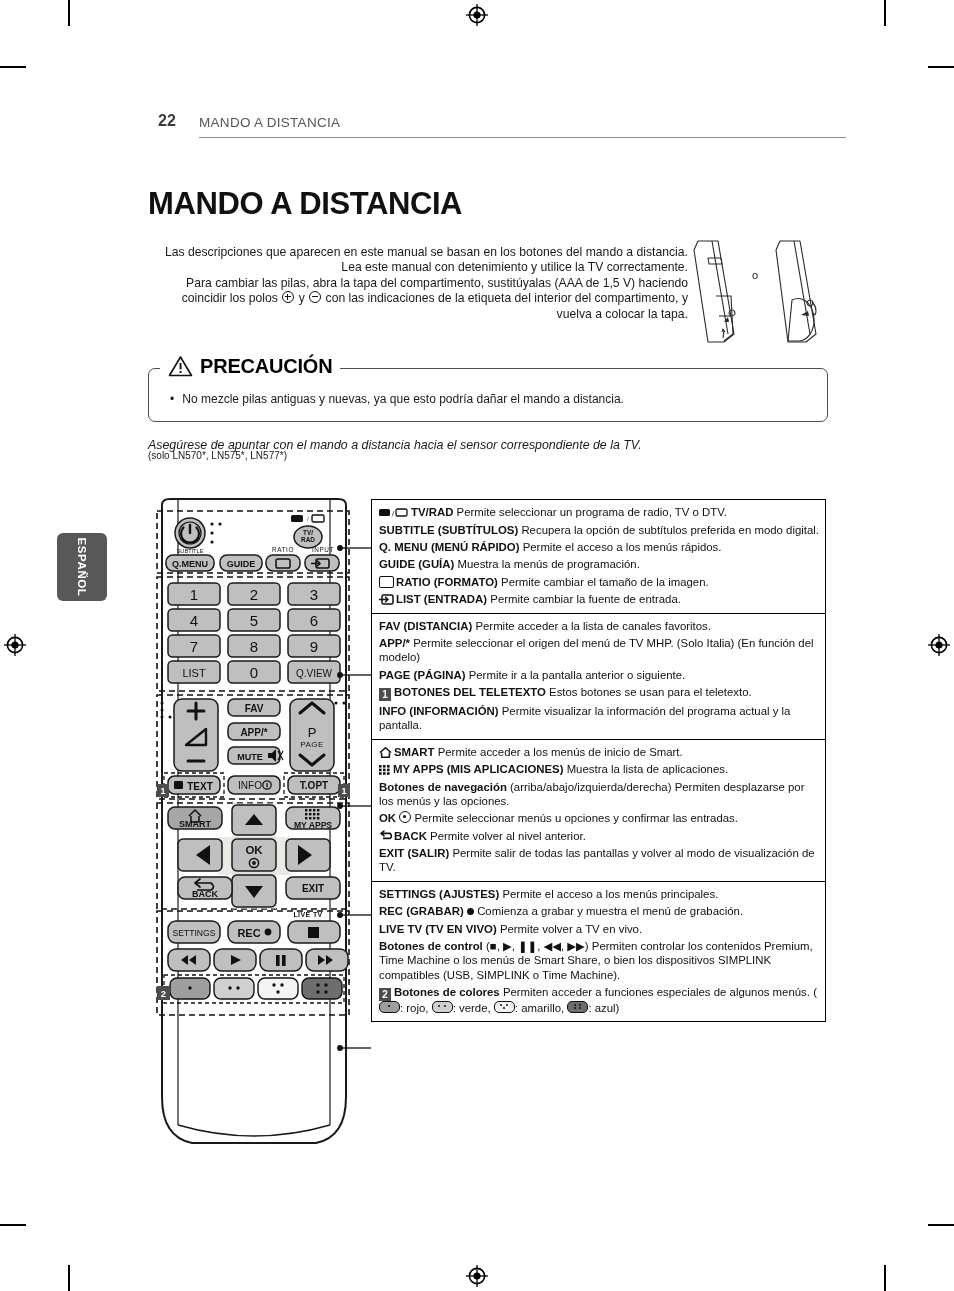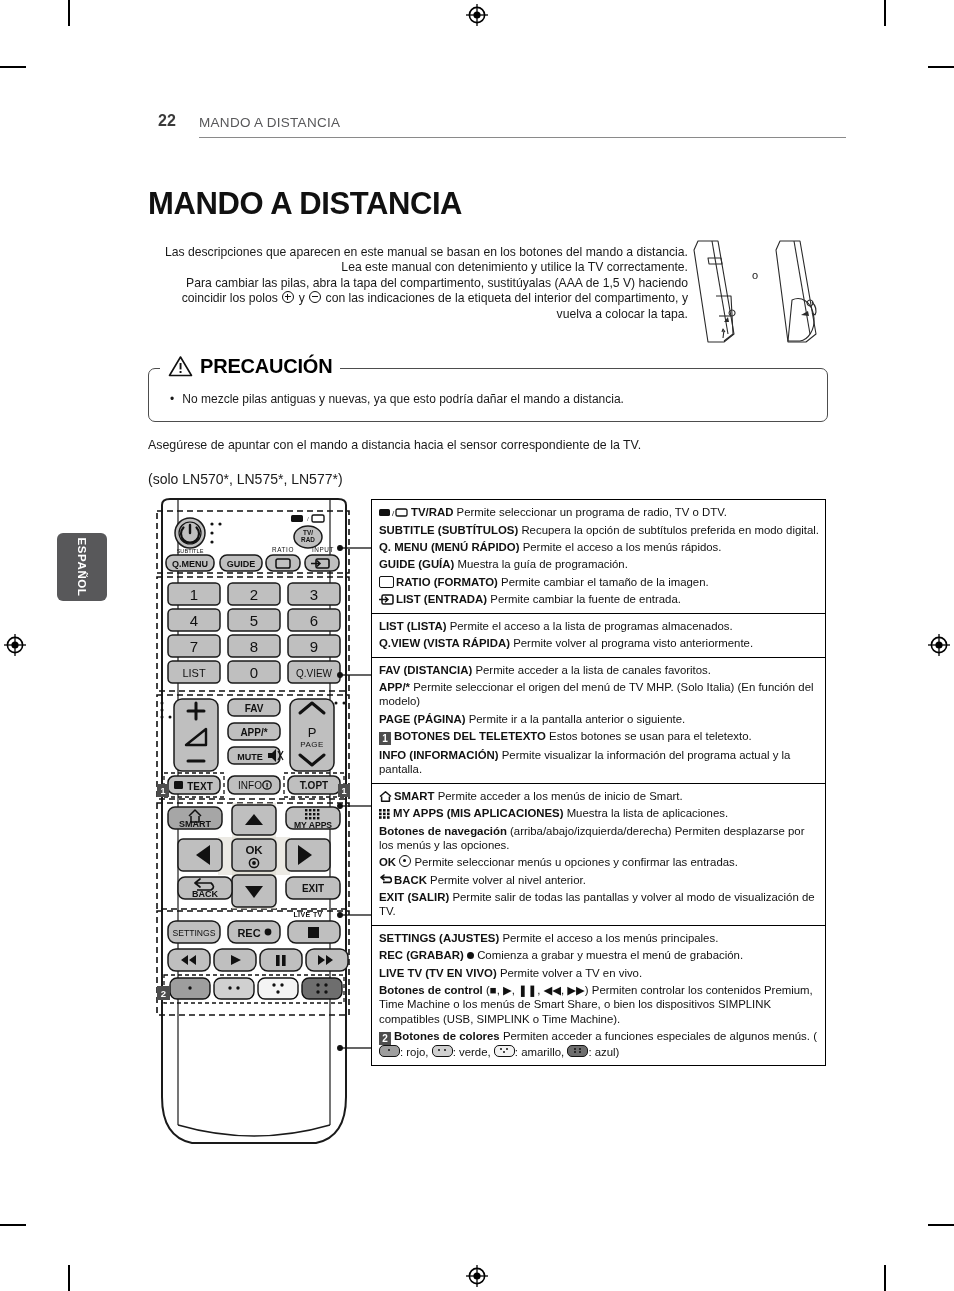--- a/index.html
+++ b/index.html
@@ -37,22 +37,22 @@
   
   #caution-box{position:absolute;left:148px;top:368px;width:678px;height:52px;
                border:1px solid #4d4d4d;border-radius:7px;}
   #caution-legend{position:absolute;left:160px;top:355px;height:26px;background:#fff;
                   padding:0 8px;display:flex;align-items:flex-start;gap:7px;}
   #caution-legend .ctext{font-size:20px;font-weight:bold;letter-spacing:-.2px;}
   #caution-item{position:absolute;left:170px;top:392px;font-size:12px;color:#1a1a1a;}
   #caution-item .bullet{display:inline-block;width:9px;}
 
   
-  #aim-note{position:absolute;left:148px;top:438px;font-size:12.4px;color:#1a1a1a;}
-  #model-line{position:absolute;left:148px;top:471px;font-size:14px;color:#1a1a1a;}
+  #aim-note{position:absolute;left:148px;top:438px;font-size:12.4px;color:#1a1a1a;font-style:italic;}
+  #model-line{position:absolute;left:148px;top:450px;font-size:10px;color:#1a1a1a;}
 
   
   #remote{position:absolute;left:148px;top:497px;width:212px;height:650px;}
 
   
   #desc-table{position:absolute;left:371px;top:499px;width:455px;
               border:1.4px solid #000;box-sizing:border-box;}
   .tsection{border-bottom:1.4px solid #000;padding:2px 6px 3px 7px;}
   .tsection:last-child{border-bottom:none;}
   .trow{font-size:11.4px;line-height:14.2px;color:#111;margin:3.2px 0 3.2px 0;}
@@ -517,47 +517,37 @@
     <div class="trow">
       <b class="lead">SUBTITLE (SUBTÍTULOS)</b>
       <span>Recupera la opción de subtítulos preferida en modo digital.</span>
     </div>
     <div class="trow">
       <b class="lead">Q. MENU (MENÚ RÁPIDO)</b>
       <span>Permite el acceso a los menús rápidos.</span>
     </div>
     <div class="trow">
       <b class="lead">GUIDE (GUÍA)</b>
-      <span>Muestra la guía de programación.</span>
+      <span>Muestra la menús de programación.</span>
     </div>
     <div class="trow">
       <span class="ic ic-ratio"></span><b class="lead">RATIO (FORMATO)</b>
       <span>Permite cambiar el tamaño de la imagen.</span>
     </div>
     <div class="trow">
       <span class="ic ic-input">
         <svg width="15" height="11" viewBox="0 0 15 11">
           <rect x="3" y="1" width="11" height="9" rx="1.5" fill="none" stroke="#111" stroke-width="1.5"></rect>
           <path d="M0 5.5 L9 5.5 M6 2.8 L9 5.5 L6 8.2" stroke="#111" stroke-width="1.4" fill="none"></path>
         </svg>
       </span><b class="lead">LIST (ENTRADA)</b>
       <span>Permite cambiar la fuente de entrada.</span>
     </div>
   </div>
 
-  <div class="tsection">
-    <div class="trow">
-      <b class="lead">LIST (LISTA)</b>
-      <span>Permite el acceso a la lista de programas almacenados.</span>
-    </div>
-    <div class="trow">
-      <b class="lead">Q.VIEW (VISTA RÁPIDA)</b>
-      <span>Permite volver al programa visto anteriormente.</span>
-    </div>
-  </div>
 
   <div class="tsection">
     <div class="trow">
       <b class="lead">FAV (DISTANCIA)</b>
       <span>Permite acceder a la lista de canales favoritos.</span>
     </div>
     <div class="trow">
       <b class="lead">APP/*</b>
       <span>Permite seleccionar el origen del menú de TV MHP. (Solo Italia) (En función del modelo)</span>
     </div>

